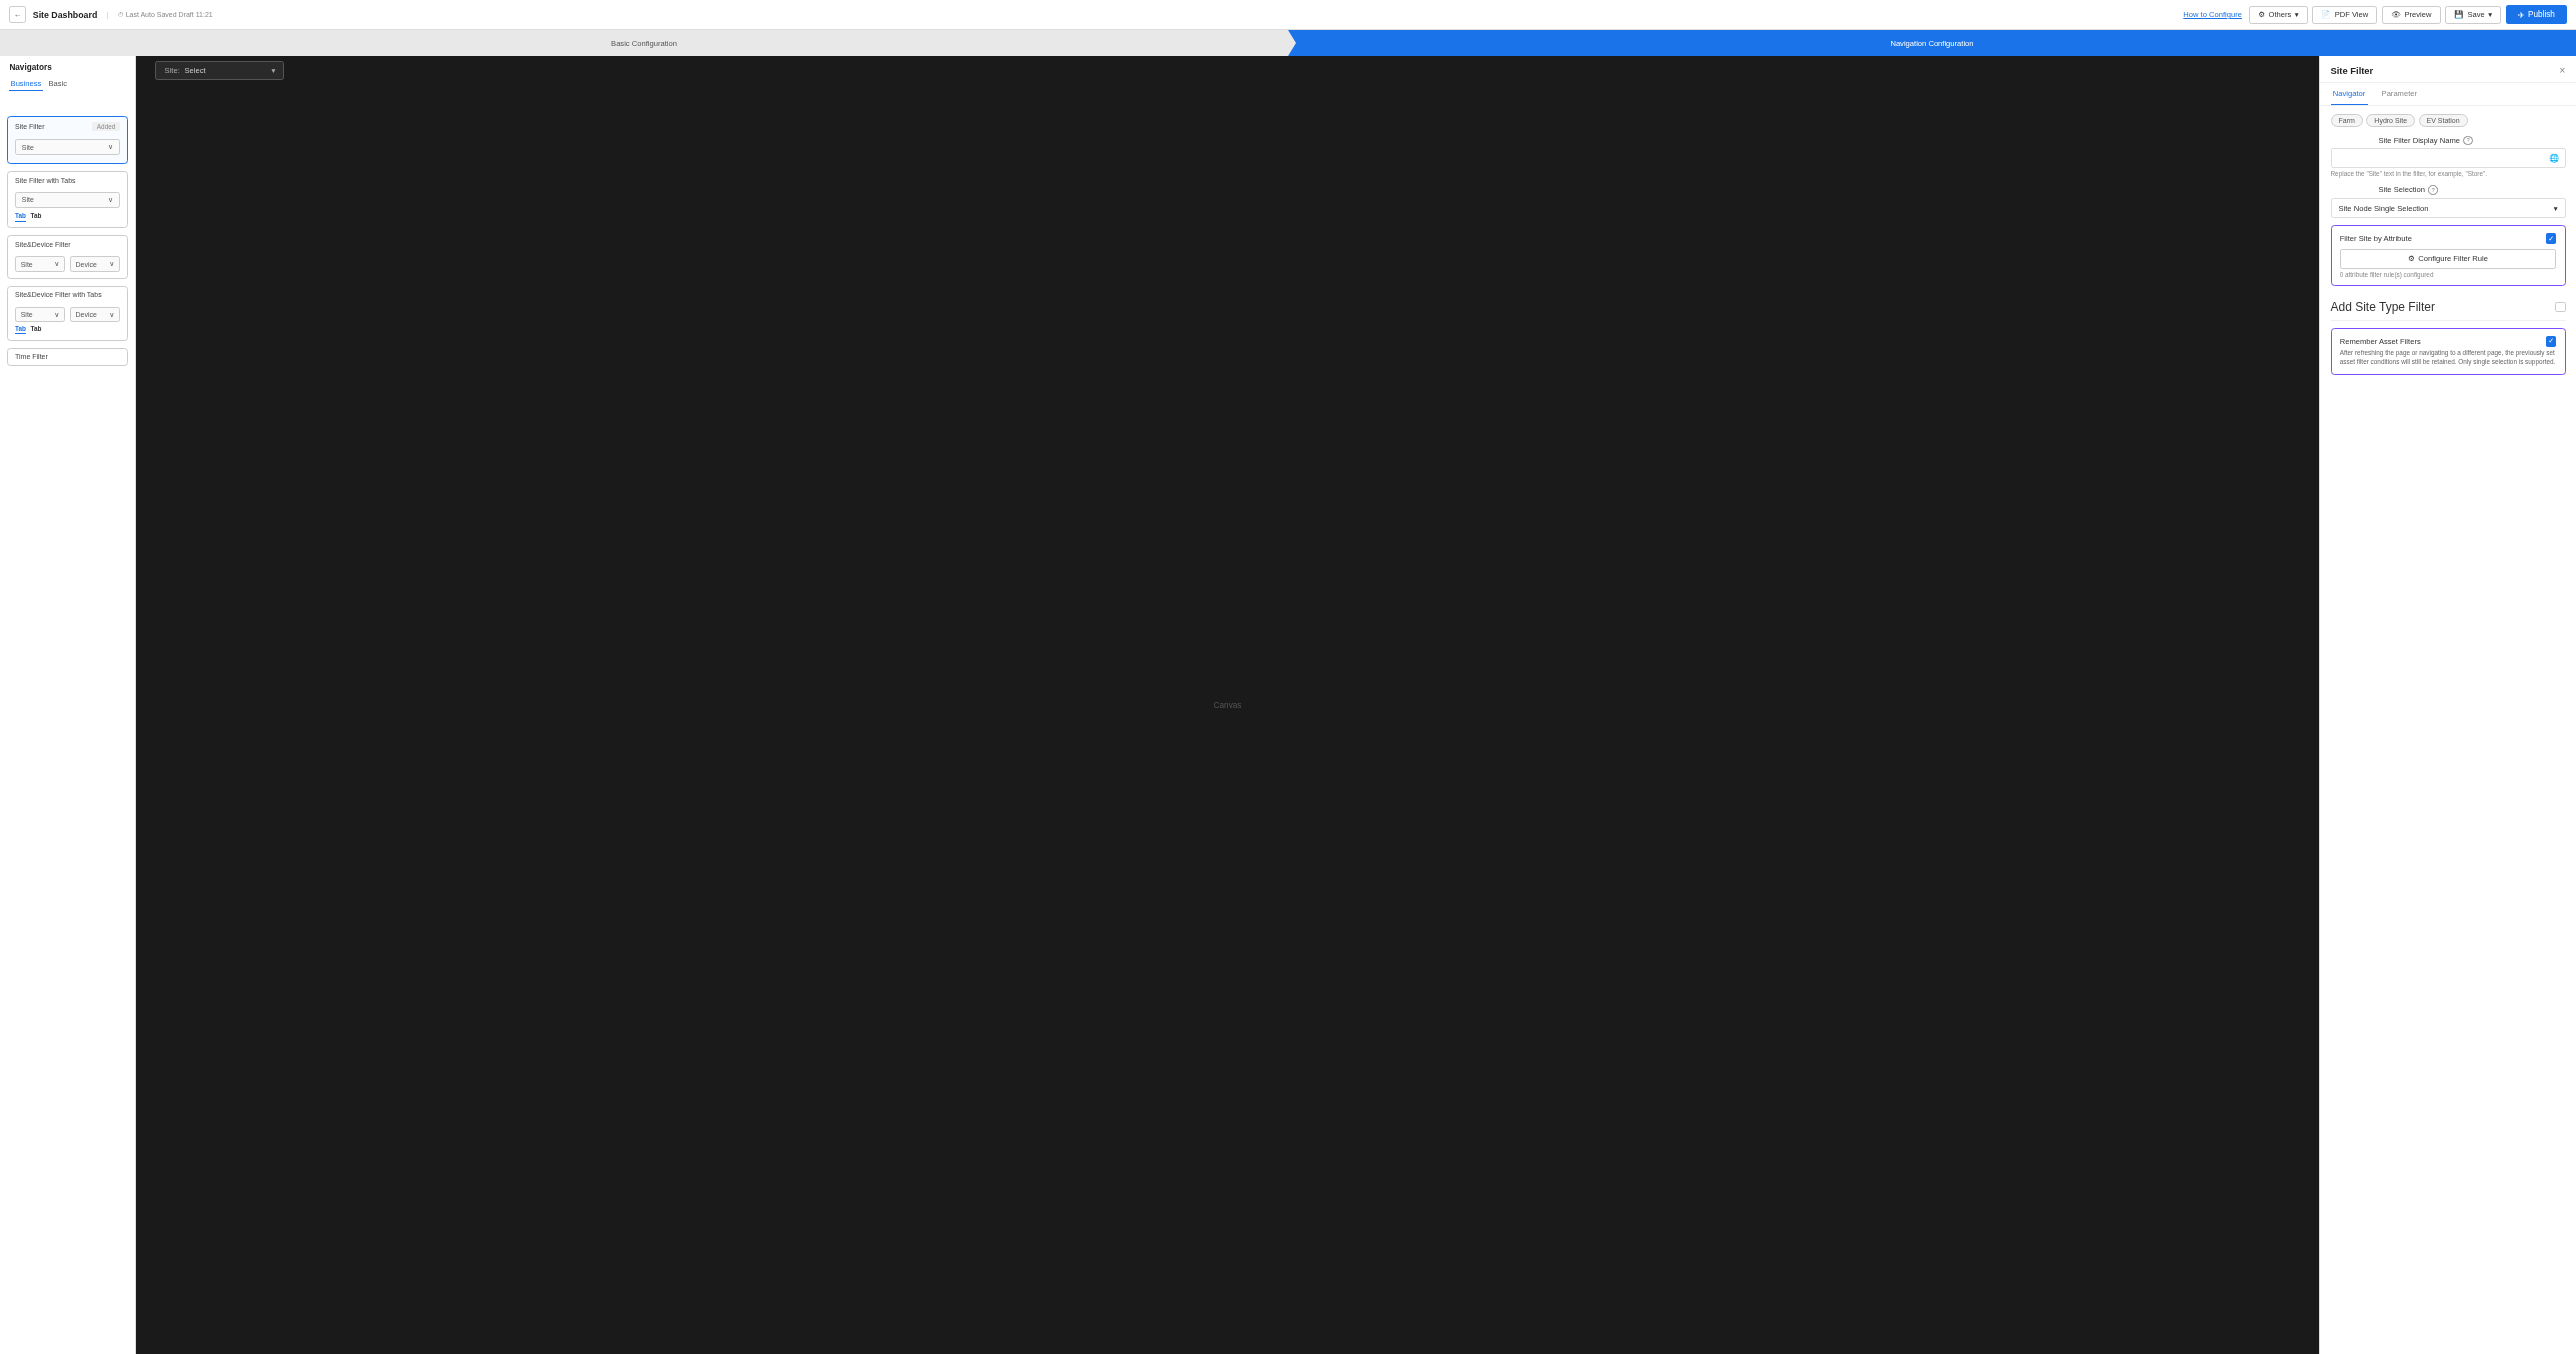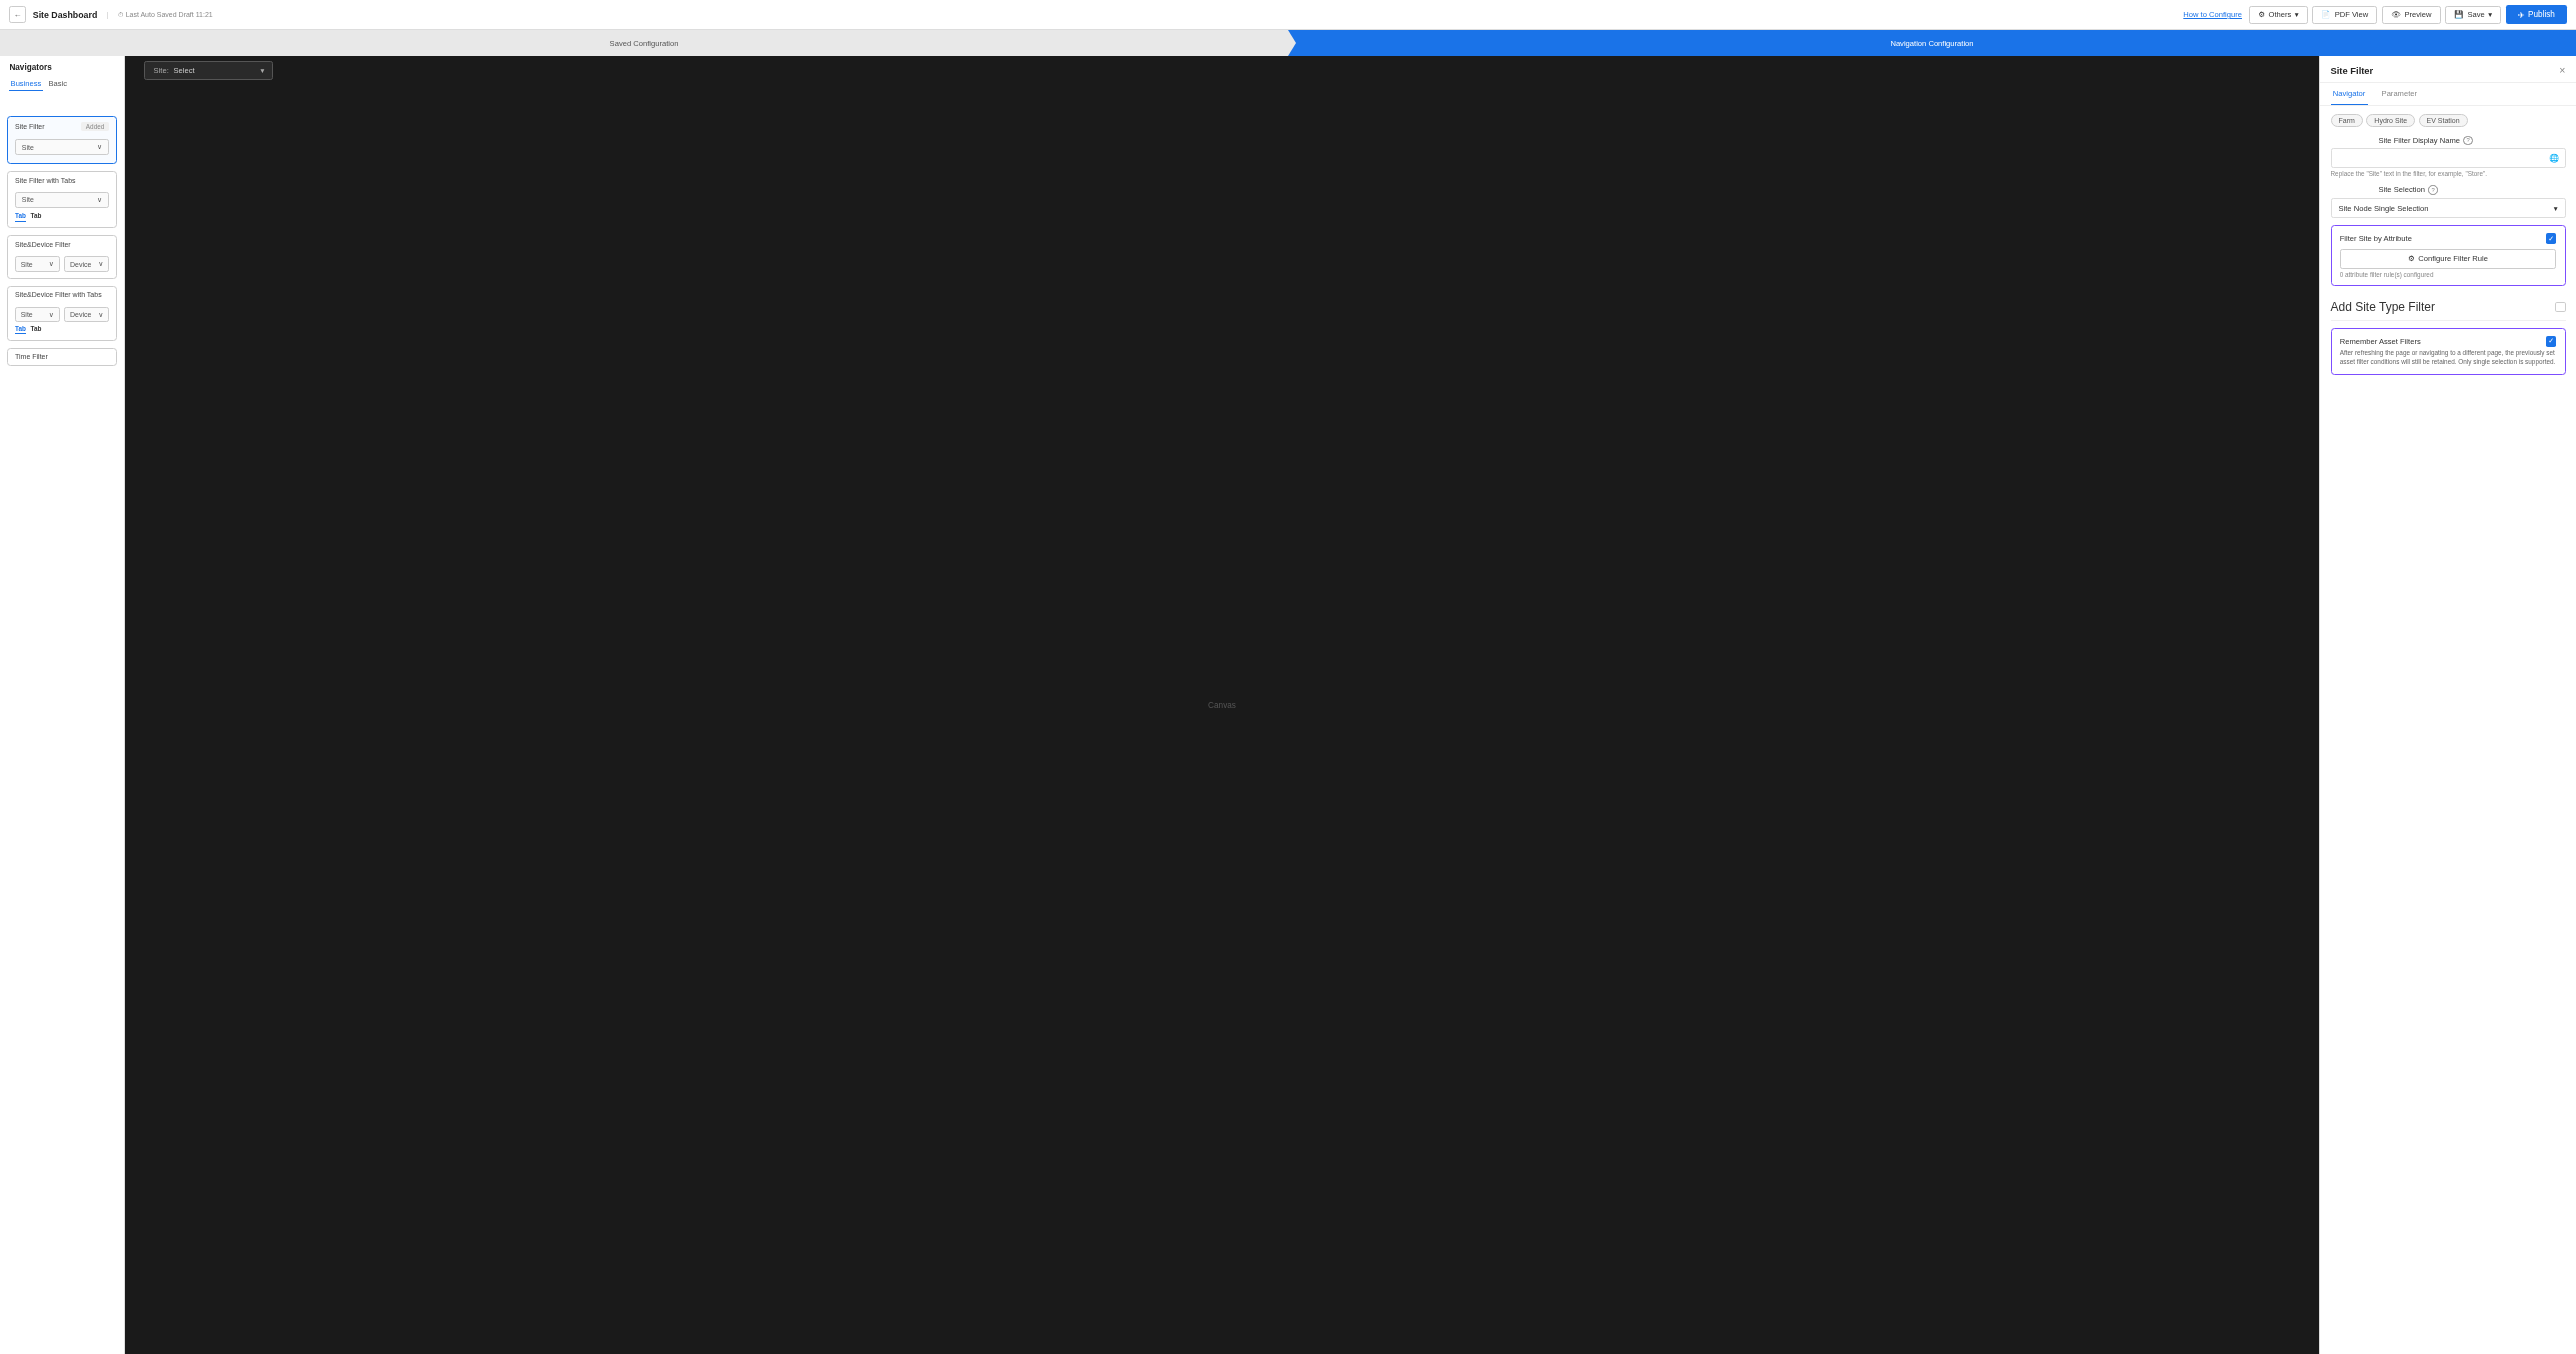--- a/index.html
+++ b/index.html
@@ -55,21 +55,21 @@
       border-left: 8.2px solid #e8e8e8; z-index: 0;
     }
     .step:first-child::before { display: none; }
     .step.active::before { border-left-color: #e8e8e8; }
 
     
     .main-layout { display: flex; height: calc(100vh - 56px); }
 
     
     .left-panel {
-      width: 125px; background: #fff; border-right: 0.6px solid #ddd;
+      width: 136px; background: #fff; border-right: 0.6px solid #ddd;
       display: flex; flex-direction: column; overflow: hidden;
     }
     .left-panel-title { padding: 7px 9.4px 4.7px; font-size: 8.2px; font-weight: 600; color: #222; }
     .left-tabs { display: flex; padding: 0 9.4px; gap: 4.7px; margin-bottom: 20px; }
     .left-tab {
       padding: 2.3px 1.2px; font-size: 7.6px; cursor: pointer; color: #555;
       border-bottom: 1.2px solid transparent;
     }
     .left-tab.active { color: #1a73e8; border-bottom-color: #1a73e8; font-weight: 500; }
     .left-panel-scroll { flex: 1; overflow-y: auto; padding: 4.7px 7px; }
@@ -252,21 +252,21 @@
     </button>
     <button class="header-btn-publish">
       <span>✈</span>
       <span>Publish</span>
     </button>
   </div>
 </div>
 
 <div class="steps-bar">
   <div class="step">
-    <span>Saved Configuration</span>
+    <span>Basic Configuration</span>
   </div>
   <div class="step active">
     <span>Navigation Configuration</span>
   </div>
 </div>
 
 <div class="main-layout">
 
   <div class="left-panel">
     <div class="left-panel-title">Navigators</div>

